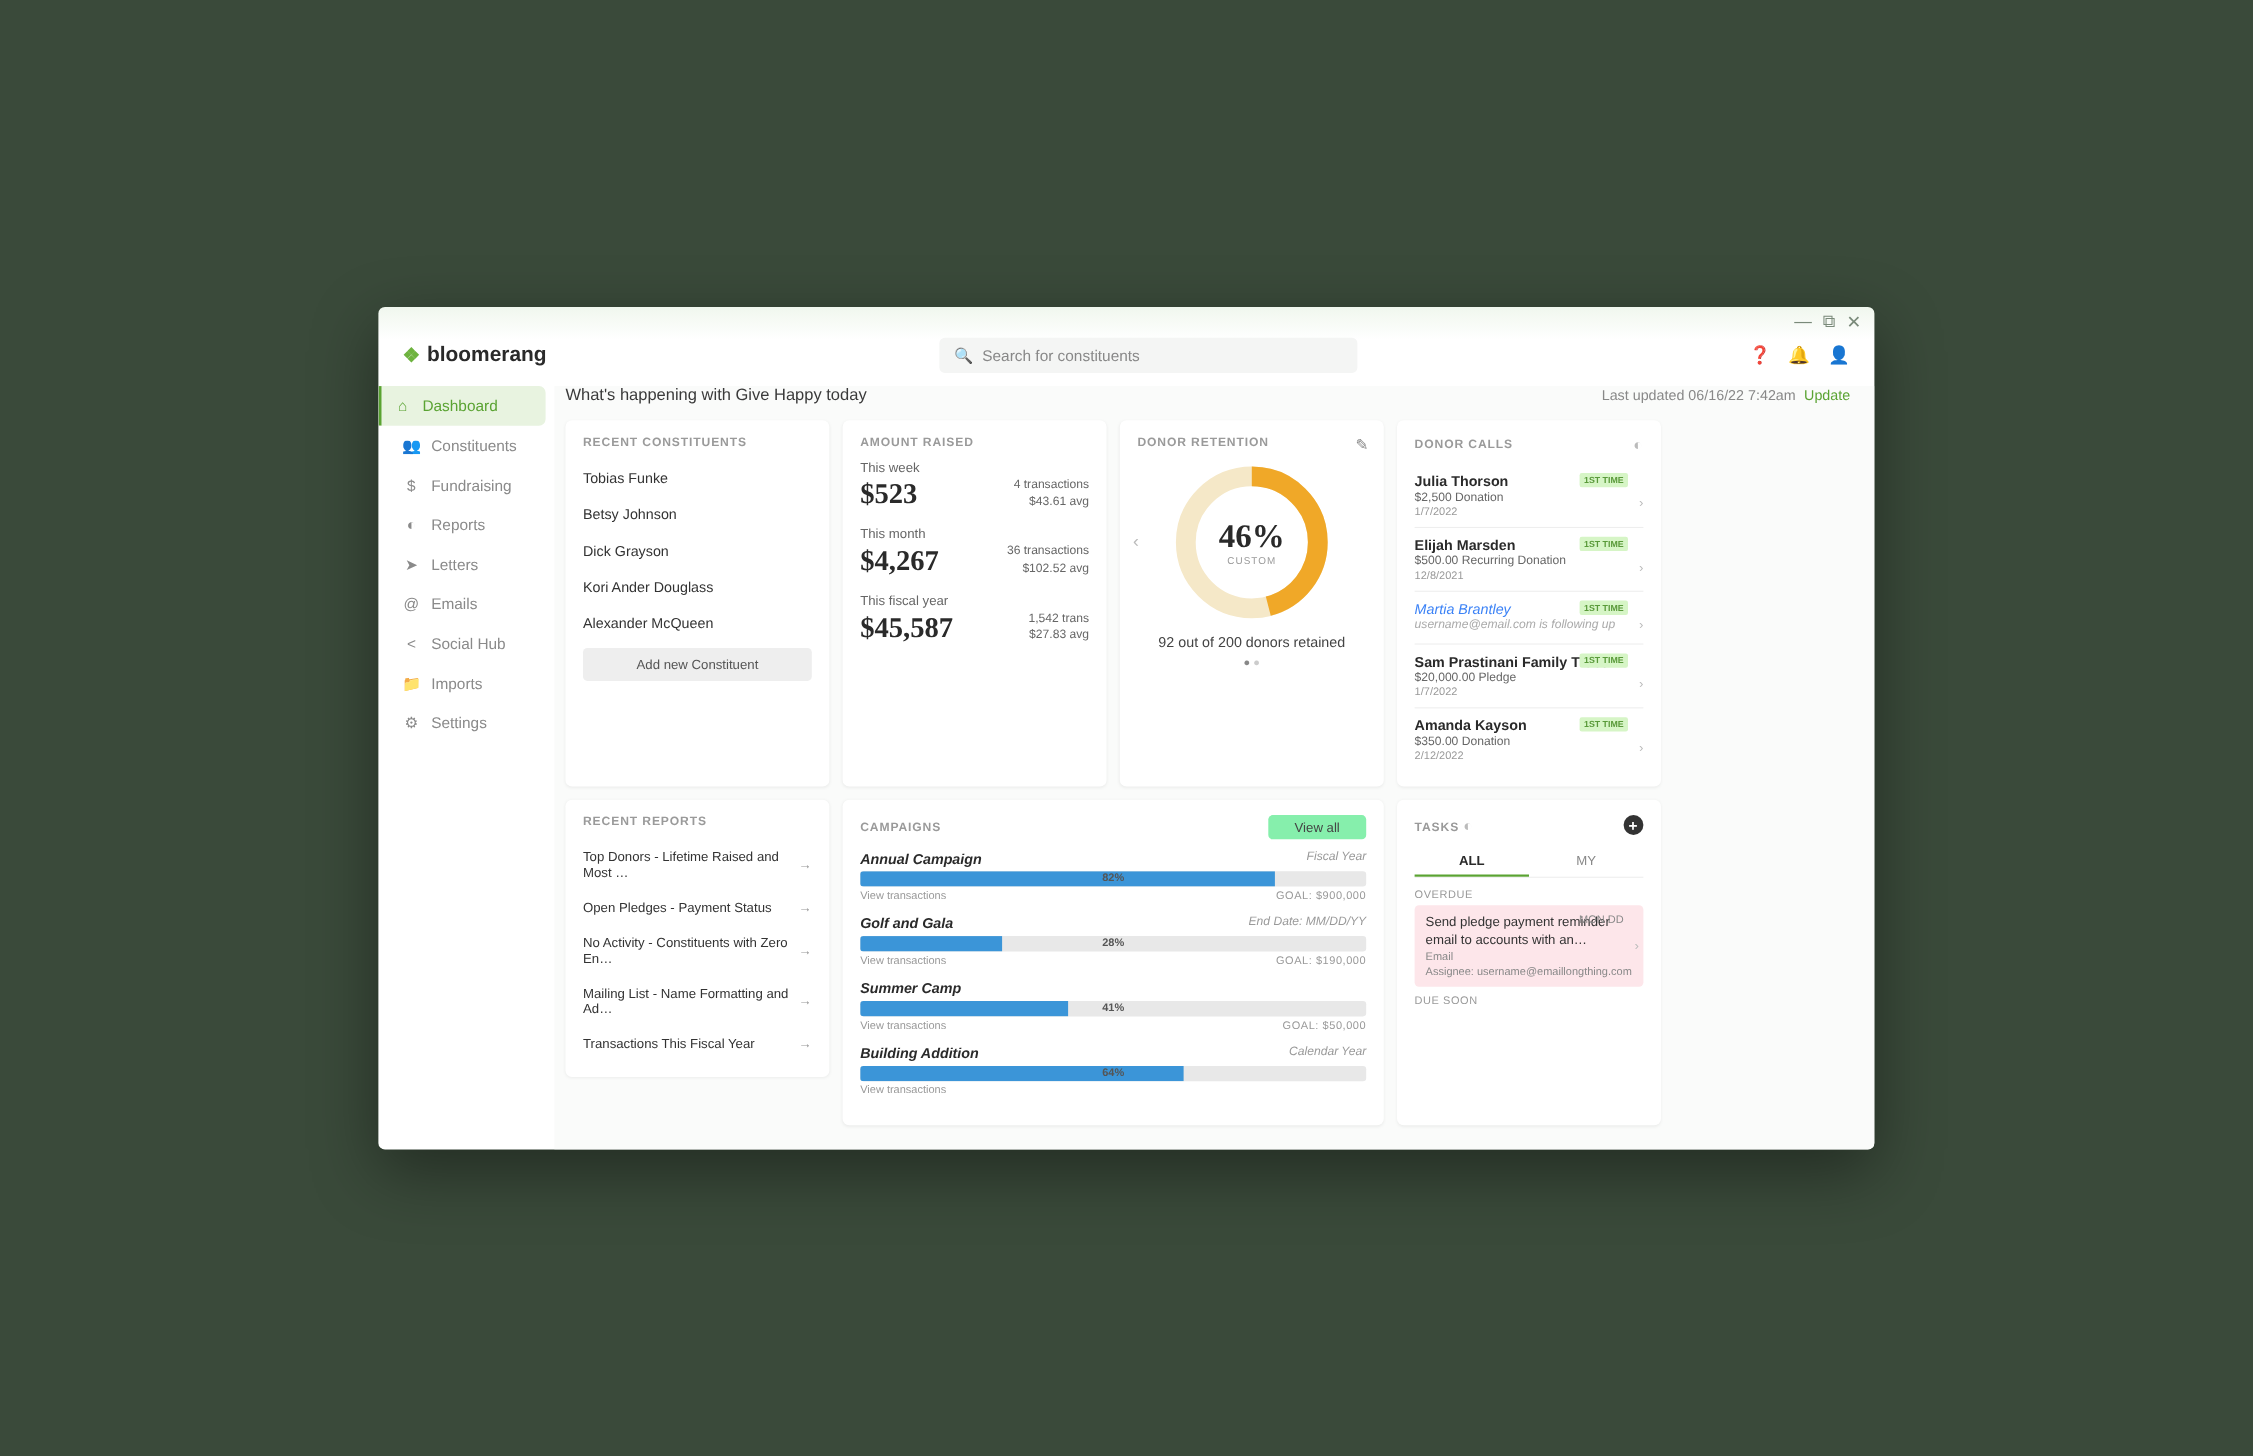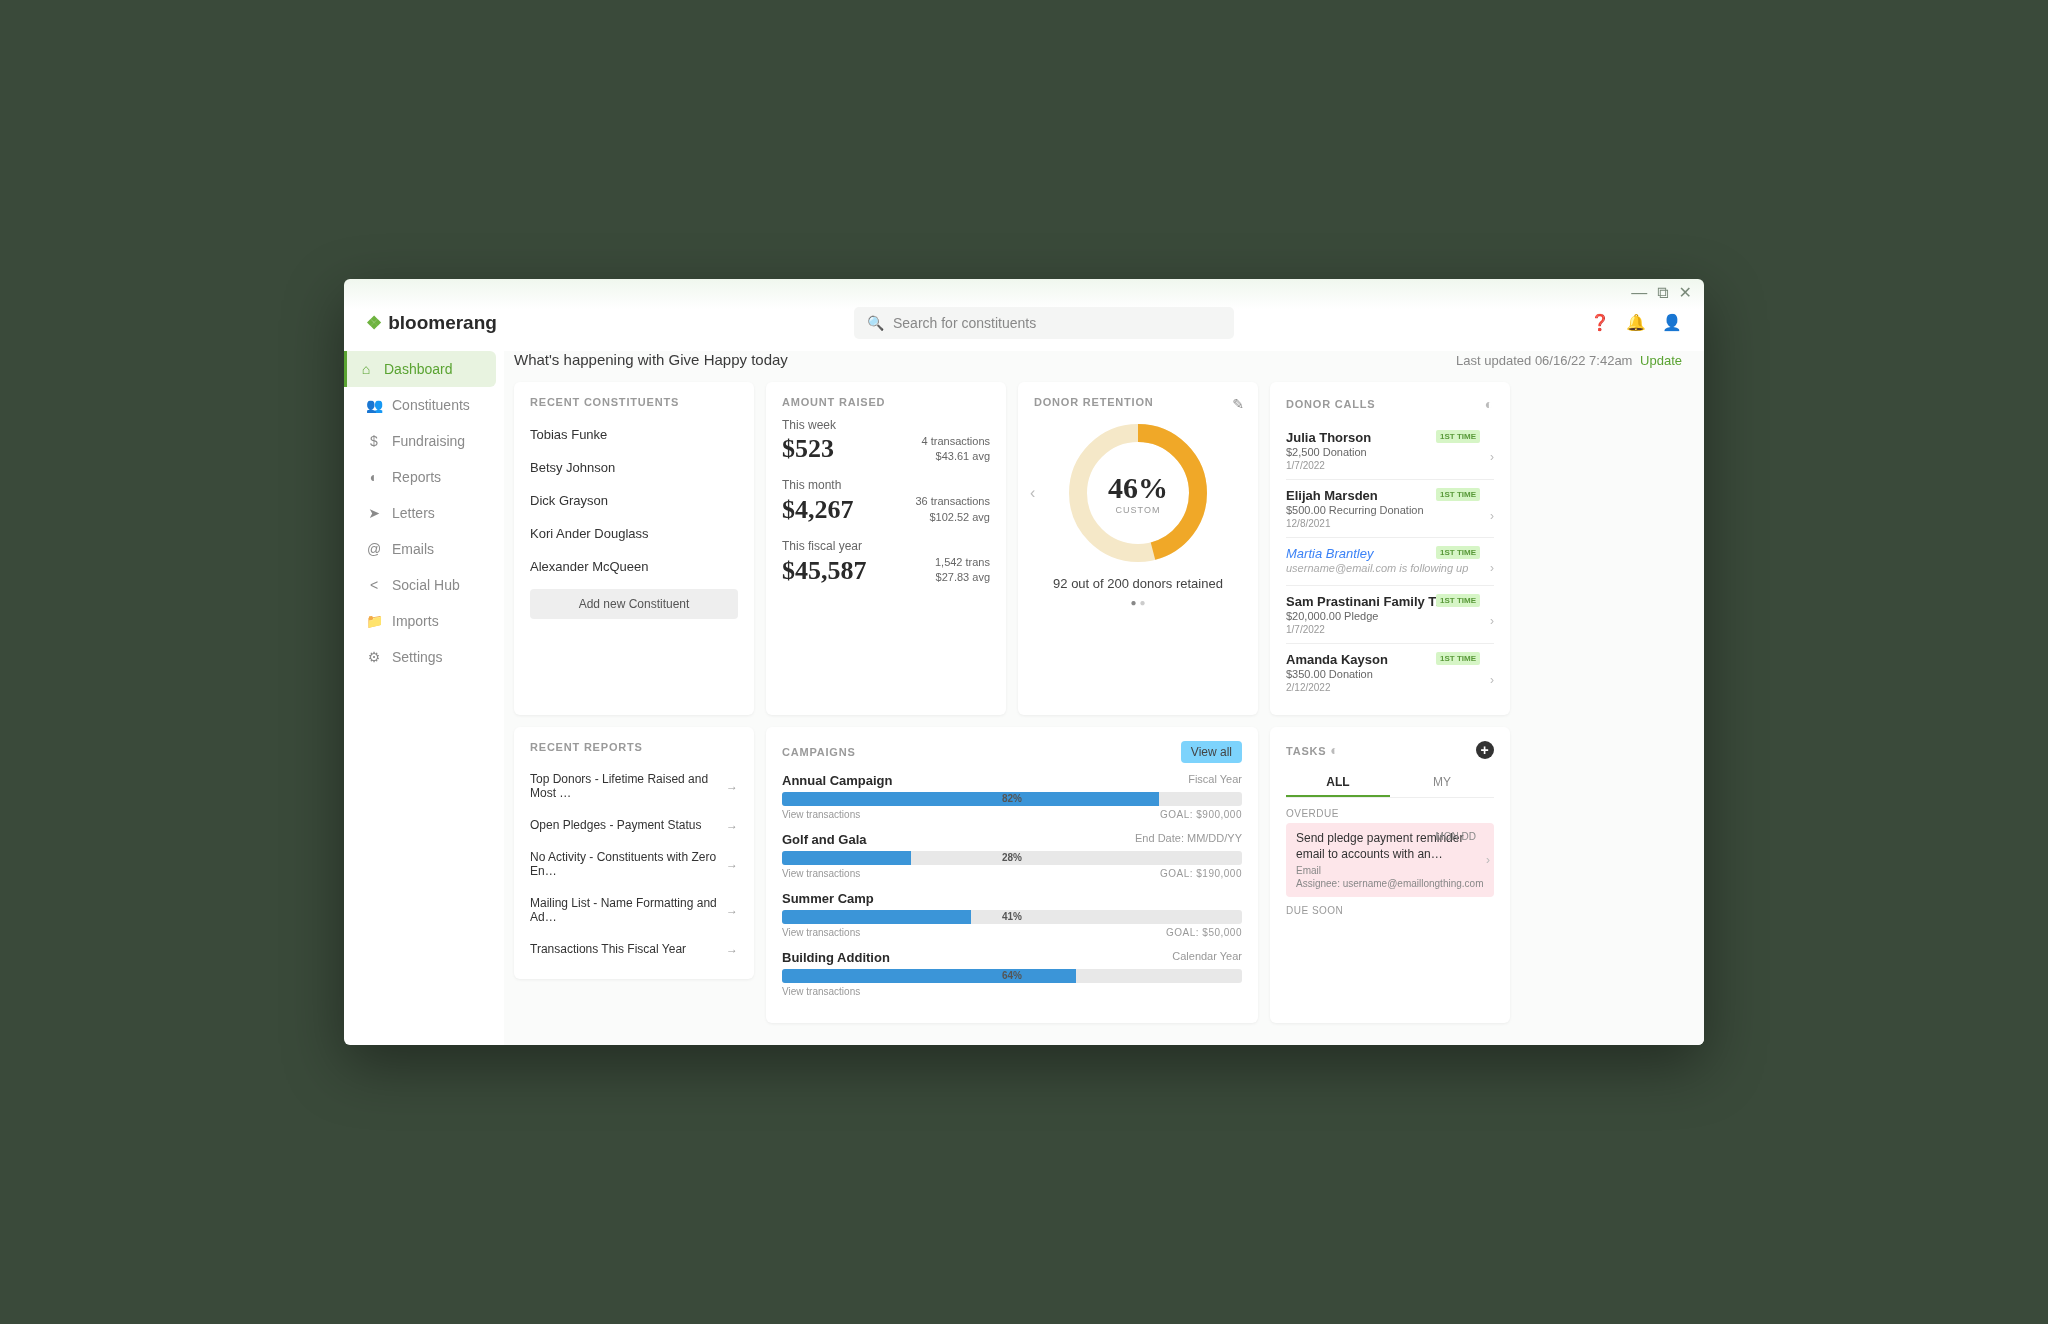--- a/index.html
+++ b/index.html
@@ -55,23 +55,23 @@
 .call-meta { font-size: 11px; color: #666; line-height: 1.4; }
 .call-meta.muted { color: #aaa; font-style: italic; }
 .call-date { font-size: 10px; color: #999; }
 .badge { position: absolute; top: 8px; right: 14px; background: #d6f5c6; color: #5a9a3a; font-size: 8px; padding: 2px 4px; border-radius: 2px; font-weight: 600; }
 .chev { position: absolute; right: 0; top: 50%; color: #bbb; font-size: 12px; }
 .donor-calls .card-title { display: flex; justify-content: space-between; align-items: center; }
 .row2 { display: grid; grid-template-columns: 240px 492px 240px; gap: 12px; margin-top: 12px; }
 .report-row { display: flex; justify-content: space-between; align-items: center; font-size: 12px; color: #333; padding: 9px 0; cursor: pointer; }
 .report-row .arrow { color: #999; font-size: 12px; }
 .campaigns .card-title { display: flex; justify-content: space-between; align-items: center; }
-.view-all { background: #7dd3fc; padding: 4px 10px; border-radius: 4px; font-size: 12px; color: #444; cursor: pointer; text-transform: none; letter-spacing: 0; font-weight: 400; }
+.view-all { background: #86efac; padding: 4px 24px; border-radius: 4px; font-size: 12px; color: #444; cursor: pointer; text-transform: none; letter-spacing: 0; font-weight: 400; }
 .campaign { margin-bottom: 12px; }
-.camp-head { display: flex; justify-content: space-between; font-size: 13px; margin-bottom: 4px; }
+.camp-head { display: flex; justify-content: space-between; font-size: 13px; margin-bottom: 4px; font-style: italic; }
 .camp-name { font-weight: 600; color: #2a2a2a; }
 .camp-sub { font-size: 11px; color: #999; }
 .prog { background: #e8e8e8; height: 14px; border-radius: 3px; position: relative; overflow: hidden; }
 .prog-fill { background: #3b95d8; height: 100%; }
 .prog-label { position: absolute; left: 50%; top: 0; transform: translateX(-50%); font-size: 10px; color: #555; line-height: 14px; font-weight: 600; }
 .camp-foot { display: flex; justify-content: space-between; font-size: 10px; color: #999; margin-top: 3px; }
 .camp-foot .goal { letter-spacing: 0.5px; }
 .tasks .card-title { display: flex; justify-content: space-between; align-items: center; }
 .tasks-tabs { display: flex; margin: 8px 0 10px 0; border-bottom: 1px solid #eee; }
 .tasks-tab { flex: 1; text-align: center; font-size: 12px; padding: 6px; color: #888; cursor: pointer; }

